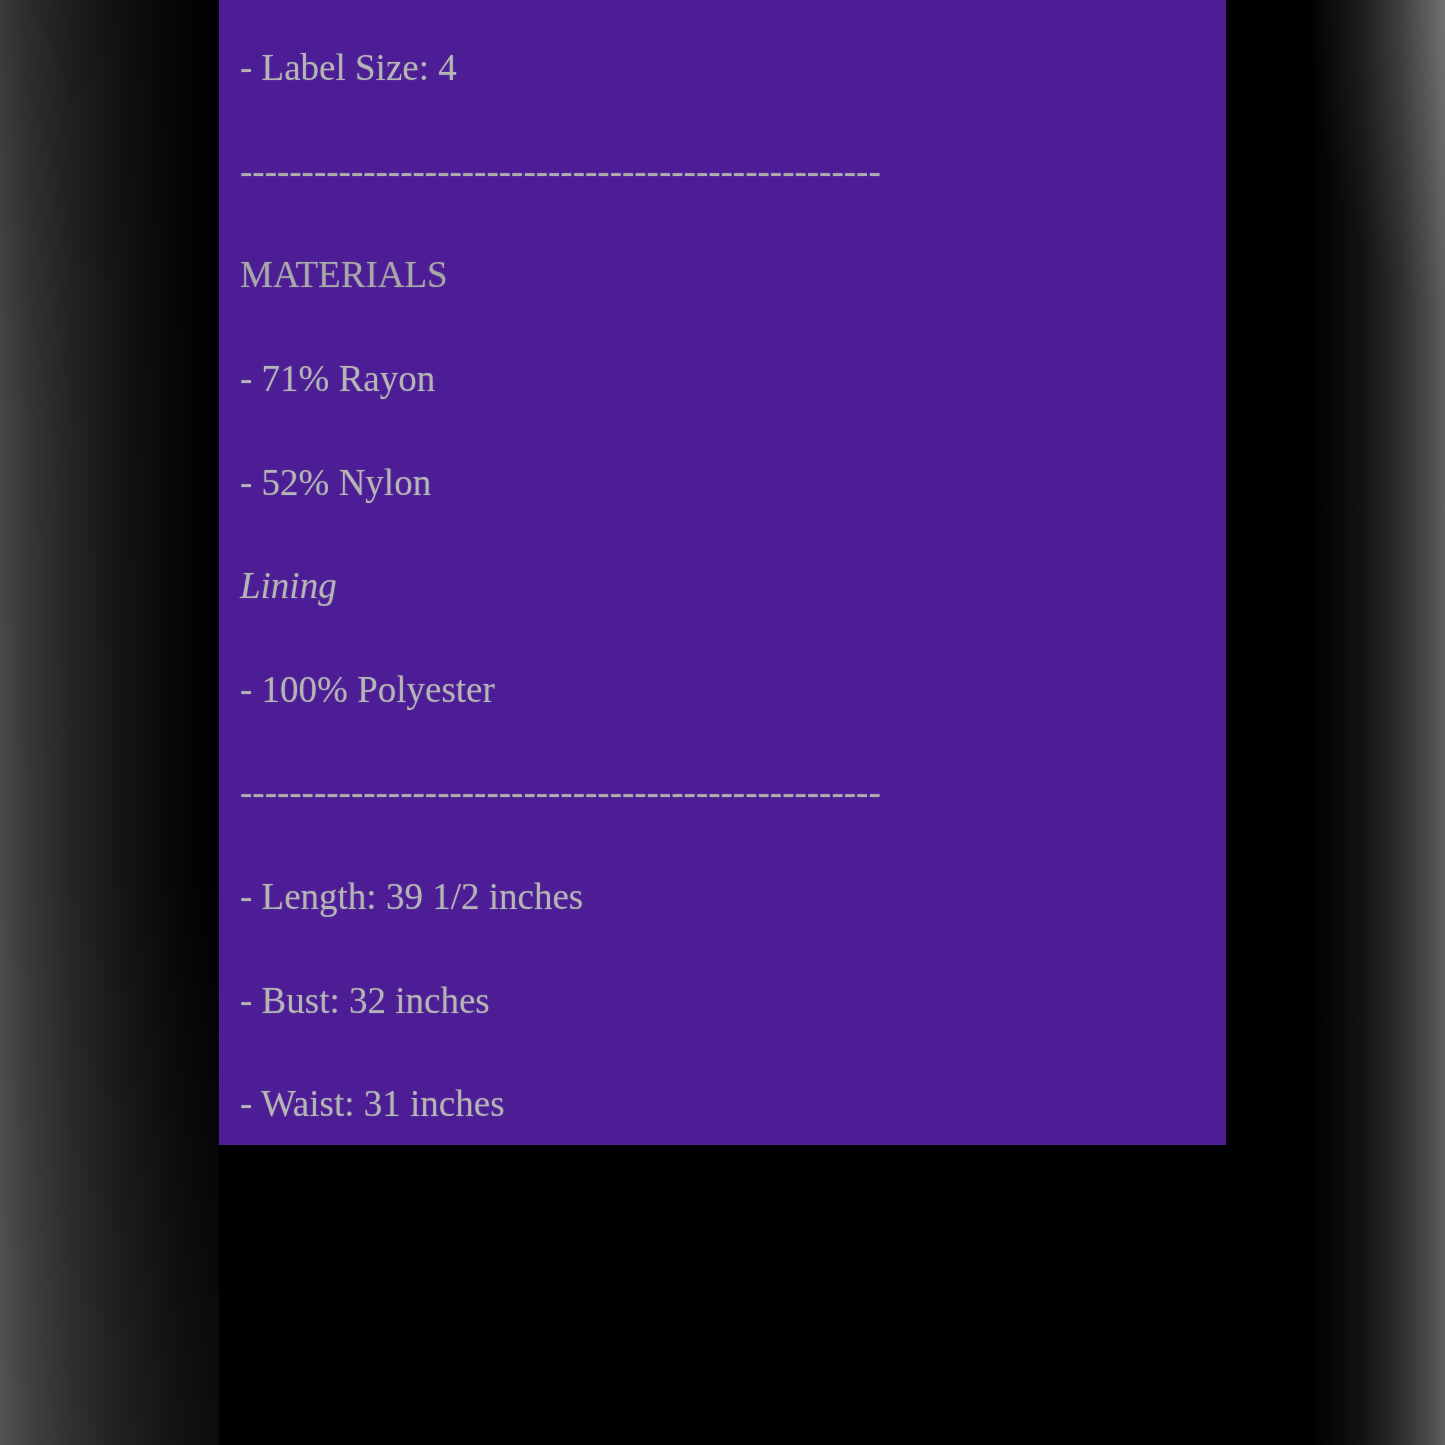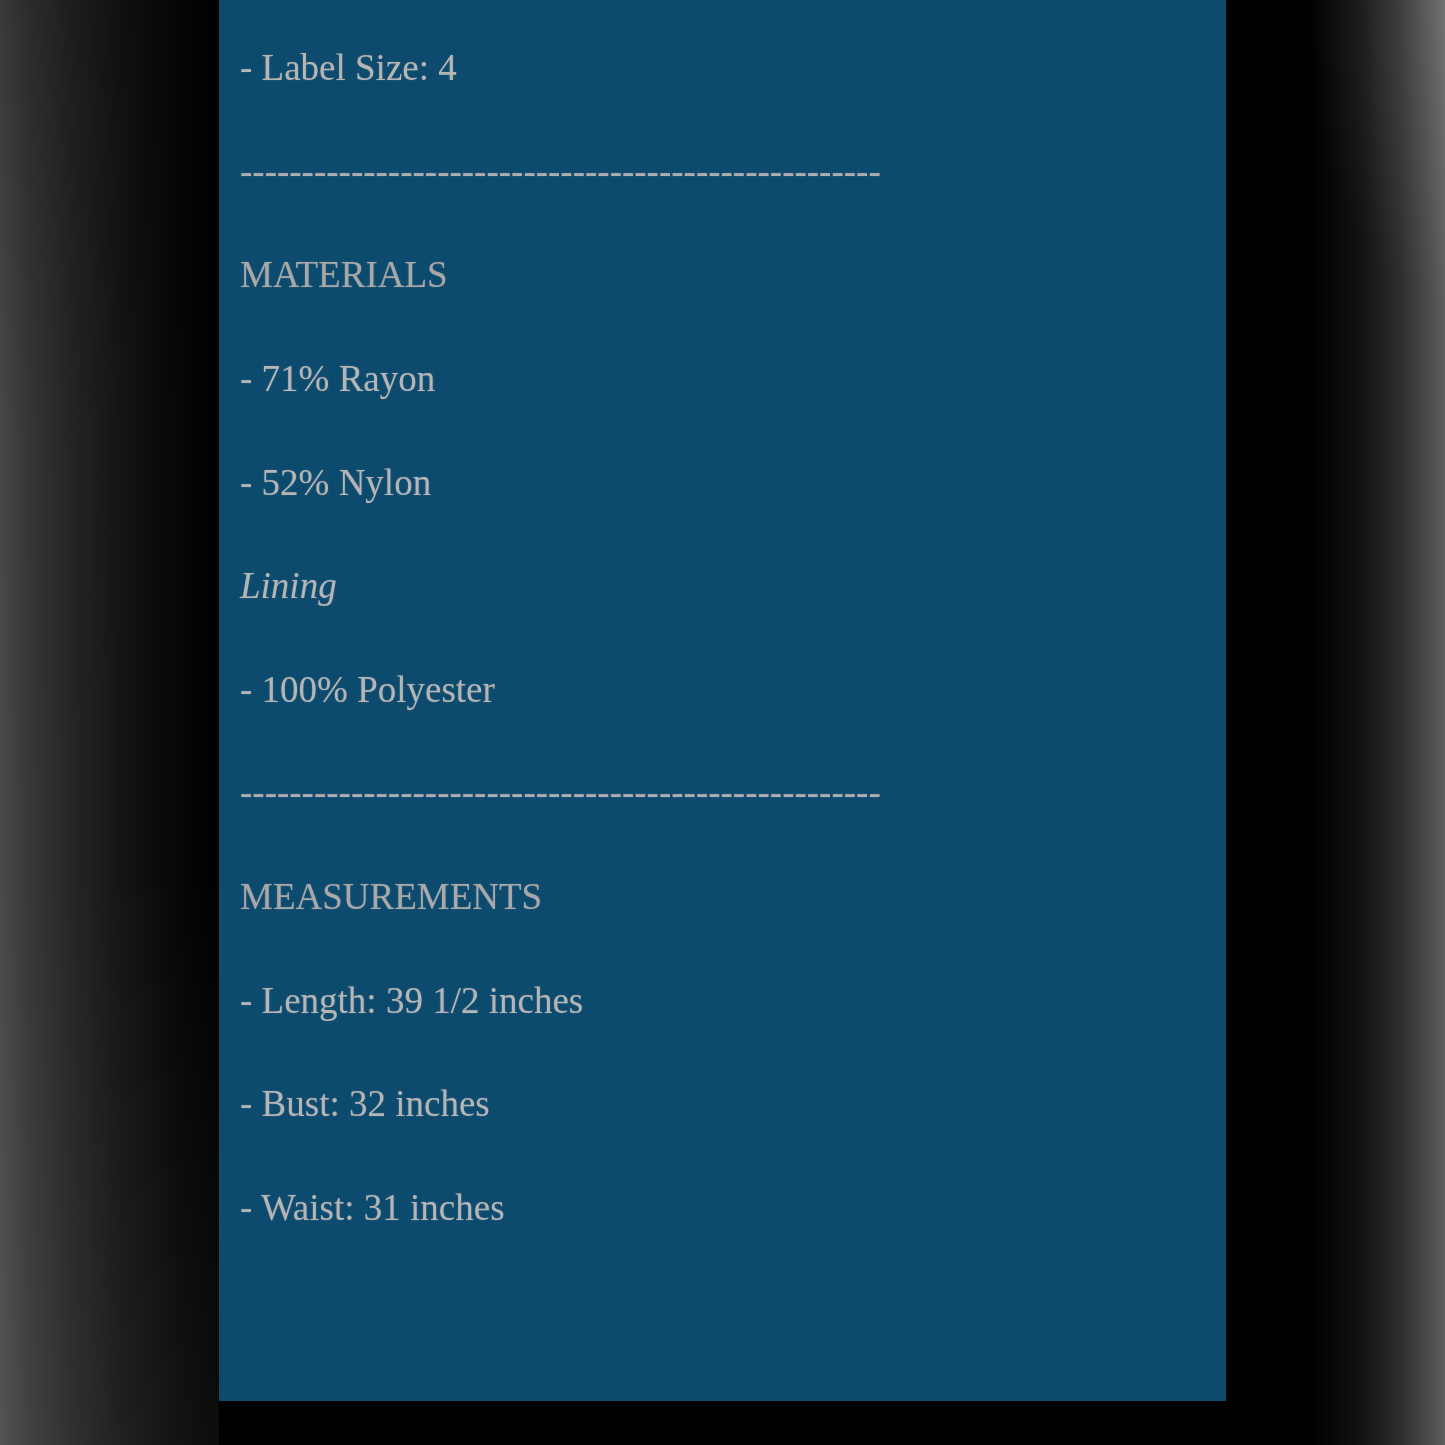--- a/index.html
+++ b/index.html
@@ -45,22 +45,22 @@
   .blur-right::after {
     content: "";
     position: absolute; inset: 0;
     background: radial-gradient(ellipse 90% 30% at 100% 0%,
       rgba(255,255,255,0.12), rgba(255,255,255,0) 70%);
   }
   
   .content {
     position: absolute;
     left: 219px; top: 0;
-    width: 1007px; height: 1401px;
-    background: #0c4a6e;
+    width: 1007px; height: 1145px;
+    background: #4c1d95;
     box-sizing: border-box;
     padding-top: 16px;
     font-family: "Liberation Serif", serif;
   }
   .line {
     height: 103.6px;
     display: flex;
     align-items: center;
     padding-left: 21px;
     font-size: 37px;
@@ -86,19 +86,18 @@
   <div class="blur-left"></div>
   <div class="content">
       <div class="line body">- Label Size: 4</div>
       <div class="line divider">----------------------------------------------------</div>
       <div class="line heading">MATERIALS</div>
       <div class="line body">- 71% Rayon</div>
       <div class="line body">- 52% Nylon</div>
       <div class="line italic">Lining</div>
       <div class="line body">- 100% Polyester</div>
       <div class="line divider">----------------------------------------------------</div>
-      <div class="line heading">MEASUREMENTS</div>
       <div class="line body">- Length: 39 1/2 inches</div>
       <div class="line body">- Bust: 32 inches</div>
       <div class="line body">- Waist: 31 inches</div>
     </div>
   <div class="blur-right"></div>
 </div>
 
 </body></html>

